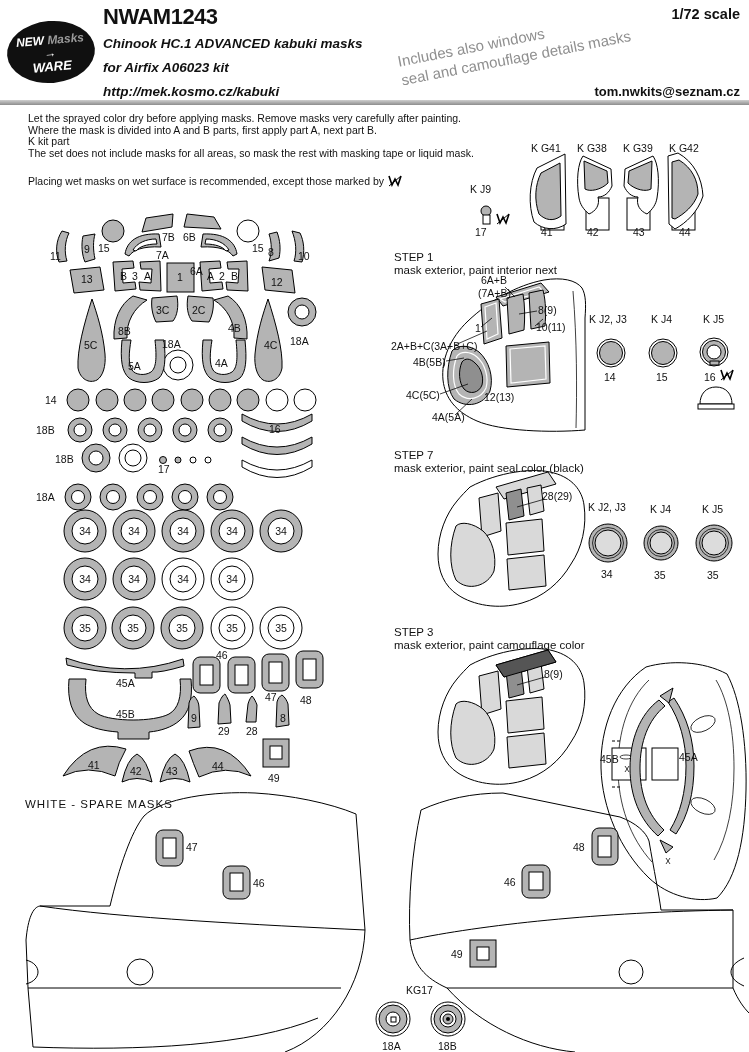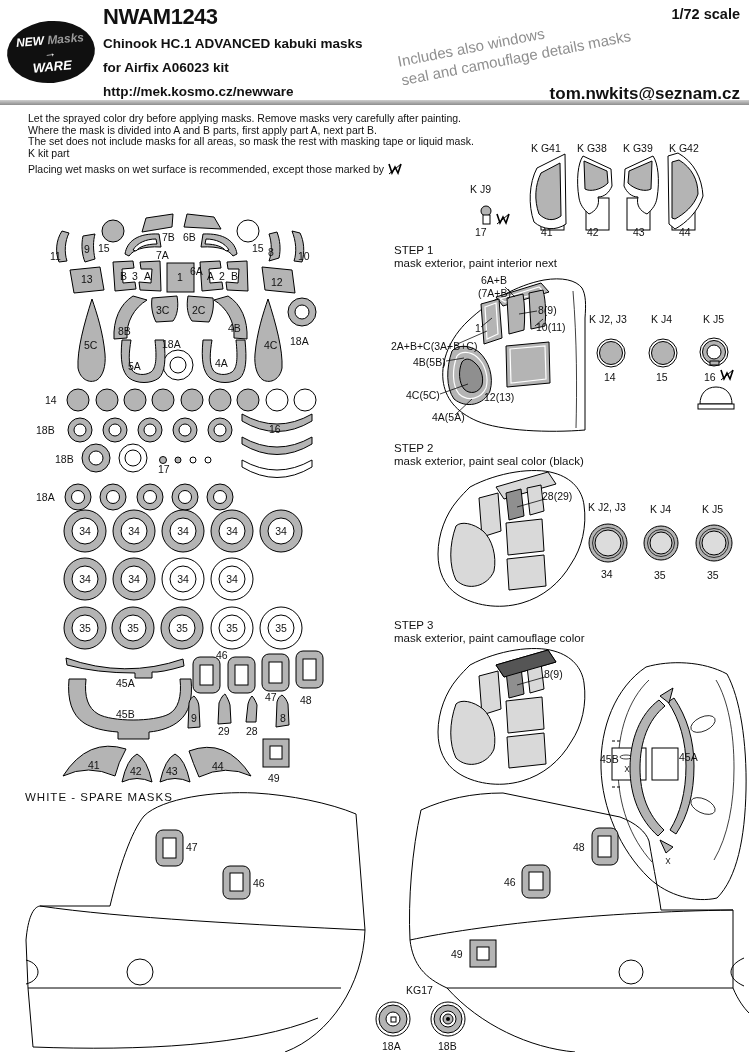--- a/index.html
+++ b/index.html
@@ -2,39 +2,39 @@
 <html style="--g: #b4b4b4; --pl: #d9d9d9; --pd: #8f8f8f; --note: #8f8f8f;"><head>
 <meta charset="utf-8">
 <style>
   :root{ --g:#b4b4b4; --pl:#d9d9d9; --pd:#8f8f8f; --note:#8f8f8f; }
   html,body{margin:0;padding:0;background:#fff;}
   .page{position:relative;width:749px;height:1052px;background:#fff;overflow:hidden;
         font-family:"Liberation Sans",sans-serif;color:#111;}
   .abs{position:absolute;}
   .lbl{position:absolute;font-size:10.5px;line-height:12px;color:#111;white-space:nowrap;}
   .ctr{width:26px;text-align:center;}
-  .big{font-size:11.5px;}
+  .big{font-size:11.5px;margin-top:7px;}
   .hdr-code{position:absolute;left:103px;top:4px;font-size:22px;font-weight:bold;letter-spacing:-0.5px;}
-  .hdr-line{position:absolute;left:103px;font-size:13.5px;font-weight:bold;}
+  .hdr-line{position:absolute;left:103px;font-size:13.5px;font-weight:bold;font-style:italic;}
   .scale{position:absolute;right:9px;top:6px;font-size:14.5px;font-weight:bold;}
-  .email{position:absolute;right:9px;top:84px;font-size:17px;font-weight:bold;}
+  .email{position:absolute;right:9px;top:84px;font-size:13px;font-weight:bold;}
   .note{position:absolute;left:396px;top:52px;width:360px;transform:rotate(-11deg);
         transform-origin:left top;color:var(--note);font-size:15px;line-height:19px;}
   .logo{position:absolute;left:7px;top:21px;width:88px;height:62px;background:#101010;
         border-radius:50%;transform:rotate(-5deg);color:#fff;text-align:center;
         font-style:italic;font-weight:bold;line-height:1;}
   .logo .l1{margin-top:13px;font-size:12px;}
   .logo .l1 .m{color:#9a9a9a;}
   .logo .arrow{font-size:12px;letter-spacing:2px;margin-top:1px;}
   .logo .l3{font-size:13px;margin-top:1px;}
   .divider{position:absolute;left:0;top:100px;width:749px;height:5px;
            background:linear-gradient(#cfcfcf,#8d8d8d);}
   .imp{position:absolute;left:28px;top:113px;width:480px;font-size:10.5px;line-height:11.5px;}
   .imp .hd{font-weight:bold;font-size:11px;margin-bottom:3px;}
-  .imp .gap{margin-top:4px;}
+  .imp .gap{margin-top:16px;}
   .g{fill:var(--g);stroke:#000;stroke-width:1;}
   .w{fill:#fff;stroke:#000;stroke-width:1;}
   .pl{fill:var(--pl);stroke:#000;stroke-width:1;}
   .pd{fill:var(--pd);stroke:#000;stroke-width:1;}
   .dk{fill:#555;stroke:#000;stroke-width:1;}
   .ln{fill:none;stroke:#000;stroke-width:1;}
   .tn{fill:none;stroke:#000;stroke-width:0.75;}
   .wl{fill:none;stroke:#fff;stroke-width:1.2;}
   .nowet{display:inline-block;vertical-align:-2px;margin-left:4px;}
 </style>
@@ -45,34 +45,34 @@
 
   <div class="logo">
     <div class="l1"><span>NEW</span>
       <span class="m">Masks</span></div>
     <div class="arrow">→</div>
     <div class="l3">WARE</div>
   </div>
   <div class="hdr-code">NWAM1243</div>
   <div class="hdr-line" style="top:36px">Chinook HC.1 ADVANCED kabuki masks</div>
   <div class="hdr-line" style="top:60px">for Airfix A06023 kit</div>
-  <div class="hdr-line" style="top:84px">http://mek.kosmo.cz/newware</div>
+  <div class="hdr-line" style="top:84px">http://mek.kosmo.cz/kabuki</div>
   <div class="scale">1/72 scale</div>
   <div class="email">tom.nwkits@seznam.cz</div>
   <div class="note">
     <div>Includes also windows</div>
     <div>seal and camouflage details masks</div>
   </div>
   <div class="divider"></div>
 
   <div class="imp">
     <div>Let the sprayed color dry before applying masks. Remove masks very carefully after painting.</div>
     <div>Where the mask is divided into A and B parts, first apply part A, next part B.</div>
+    <div>K kit part</div>
     <div>The set does not include masks for all areas, so mask the rest with masking tape or liquid mask.</div>
-    <div>K kit part</div>
     <div class="gap">
       <span>Placing wet masks on wet surface is recommended, except those marked by</span><svg class="nowet" width="14" height="12" viewBox="0 0 14 12">
           <path d="M1,1 L4,10 L7,4 L10,10 L13,1" fill="none" stroke="#000" stroke-width="1.6"></path>
           <line x1="1" y1="11" x2="13" y2="1" stroke="#000" stroke-width="1"></line>
         </svg>
     </div>
   </div>
 
   <svg class="abs" style="left:0;top:0" width="749" height="1052" viewBox="0 0 749 1052">
 
@@ -455,21 +455,21 @@
   <span class="lbl" style="left:413px;top:356px">4B(5B)</span>
   <span class="lbl" style="left:406px;top:389px">4C(5C)</span>
   <span class="lbl" style="left:484px;top:391px">12(13)</span>
   <span class="lbl" style="left:432px;top:411px">4A(5A)</span>
   <span class="lbl" style="left:589px;top:313px">K J2, J3</span>
   <span class="lbl" style="left:651px;top:313px">K J4</span>
   <span class="lbl" style="left:703px;top:313px">K J5</span>
   <span class="lbl" style="left:604px;top:371px">14</span>
   <span class="lbl" style="left:656px;top:371px">15</span>
   <span class="lbl" style="left:704px;top:371px">16</span>
-  <span class="lbl big" style="left:394px;top:442px">STEP 2</span>
+  <span class="lbl big" style="left:394px;top:442px">STEP 7</span>
   <span class="lbl big" style="left:394px;top:455px">mask exterior, paint seal color (black)</span>
   <span class="lbl" style="left:542px;top:490px">28(29)</span>
   <span class="lbl" style="left:588px;top:501px">K J2, J3</span>
   <span class="lbl" style="left:650px;top:503px">K J4</span>
   <span class="lbl" style="left:702px;top:503px">K J5</span>
   <span class="lbl" style="left:601px;top:568px">34</span>
   <span class="lbl" style="left:654px;top:569px">35</span>
   <span class="lbl" style="left:707px;top:569px">35</span>
   <span class="lbl big" style="left:394px;top:619px">STEP 3</span>
   <span class="lbl big" style="left:394px;top:632px">mask exterior, paint camouflage color</span>

